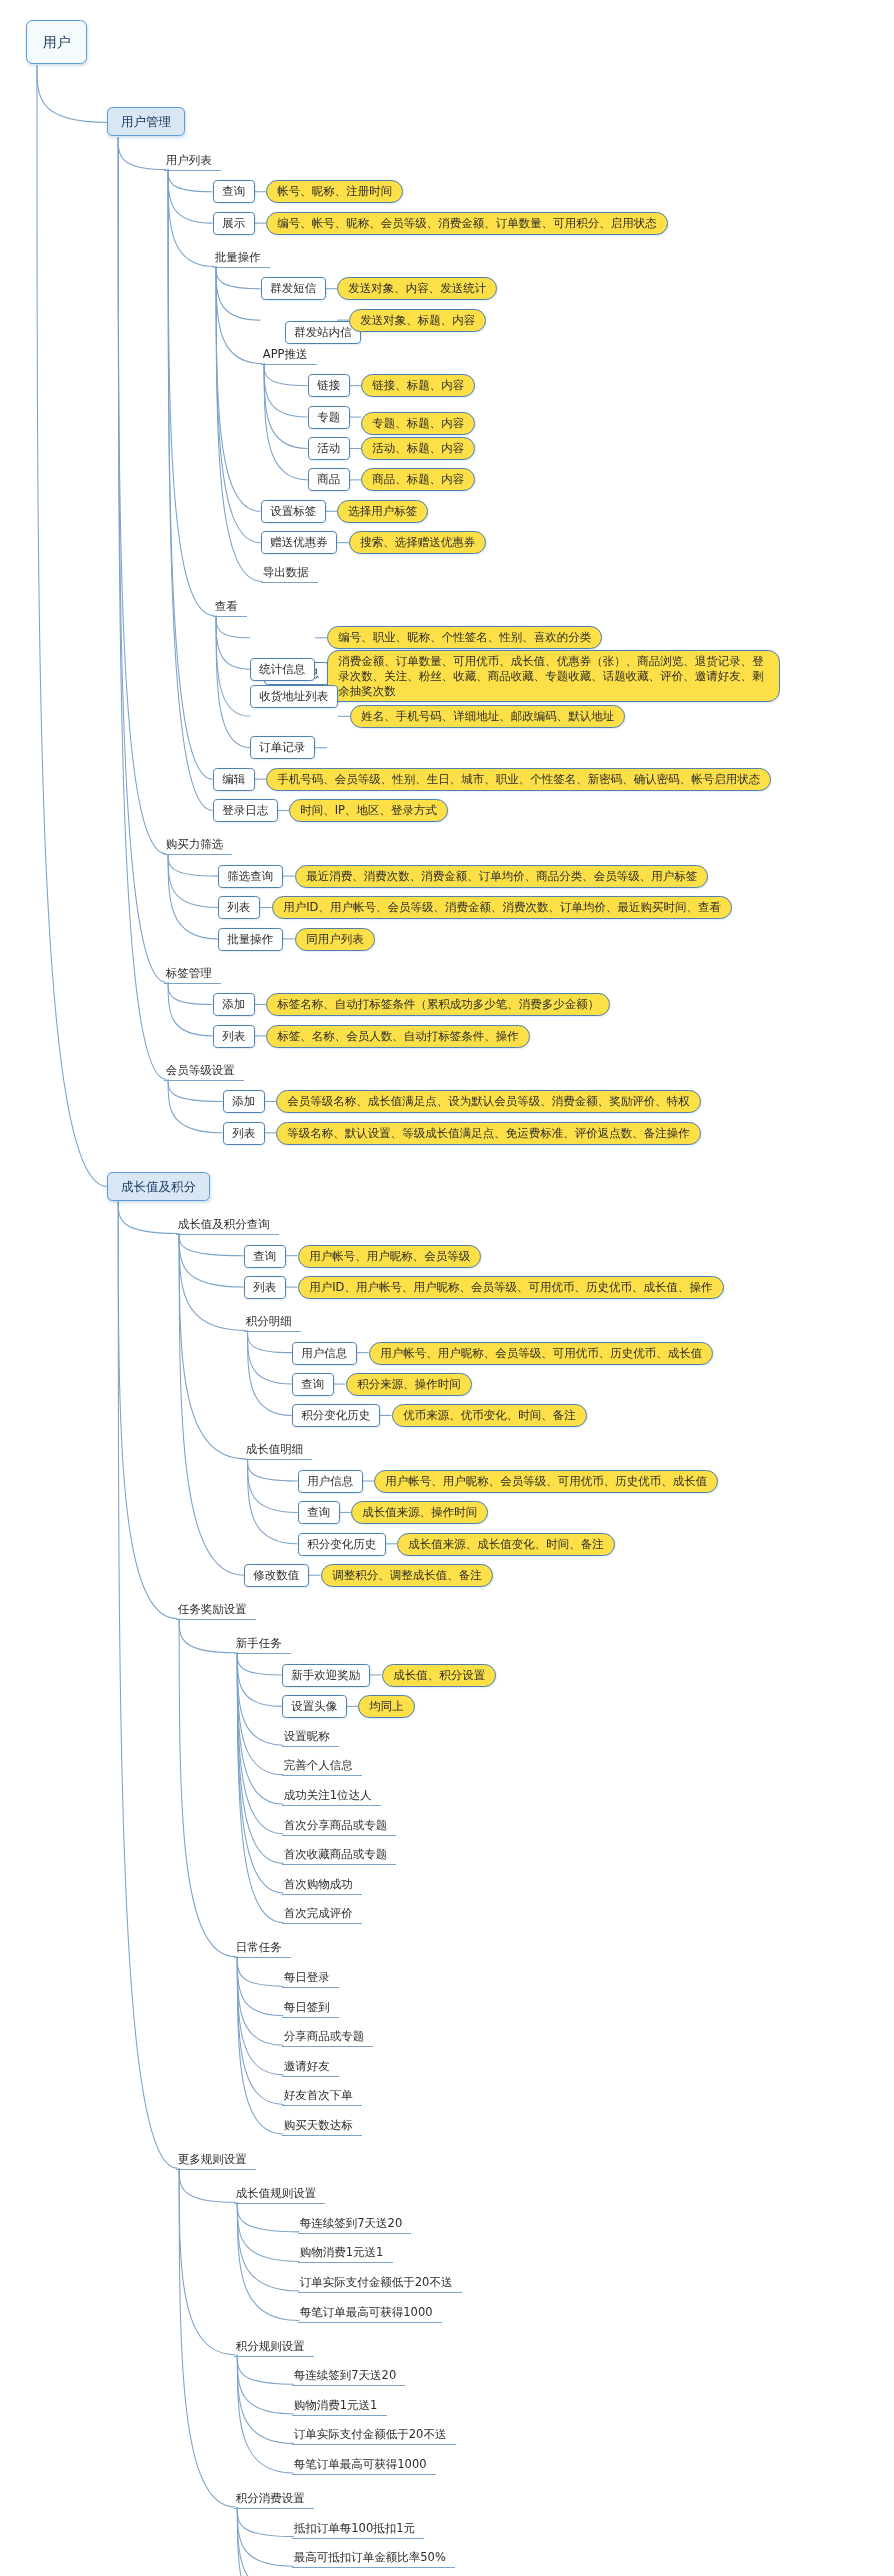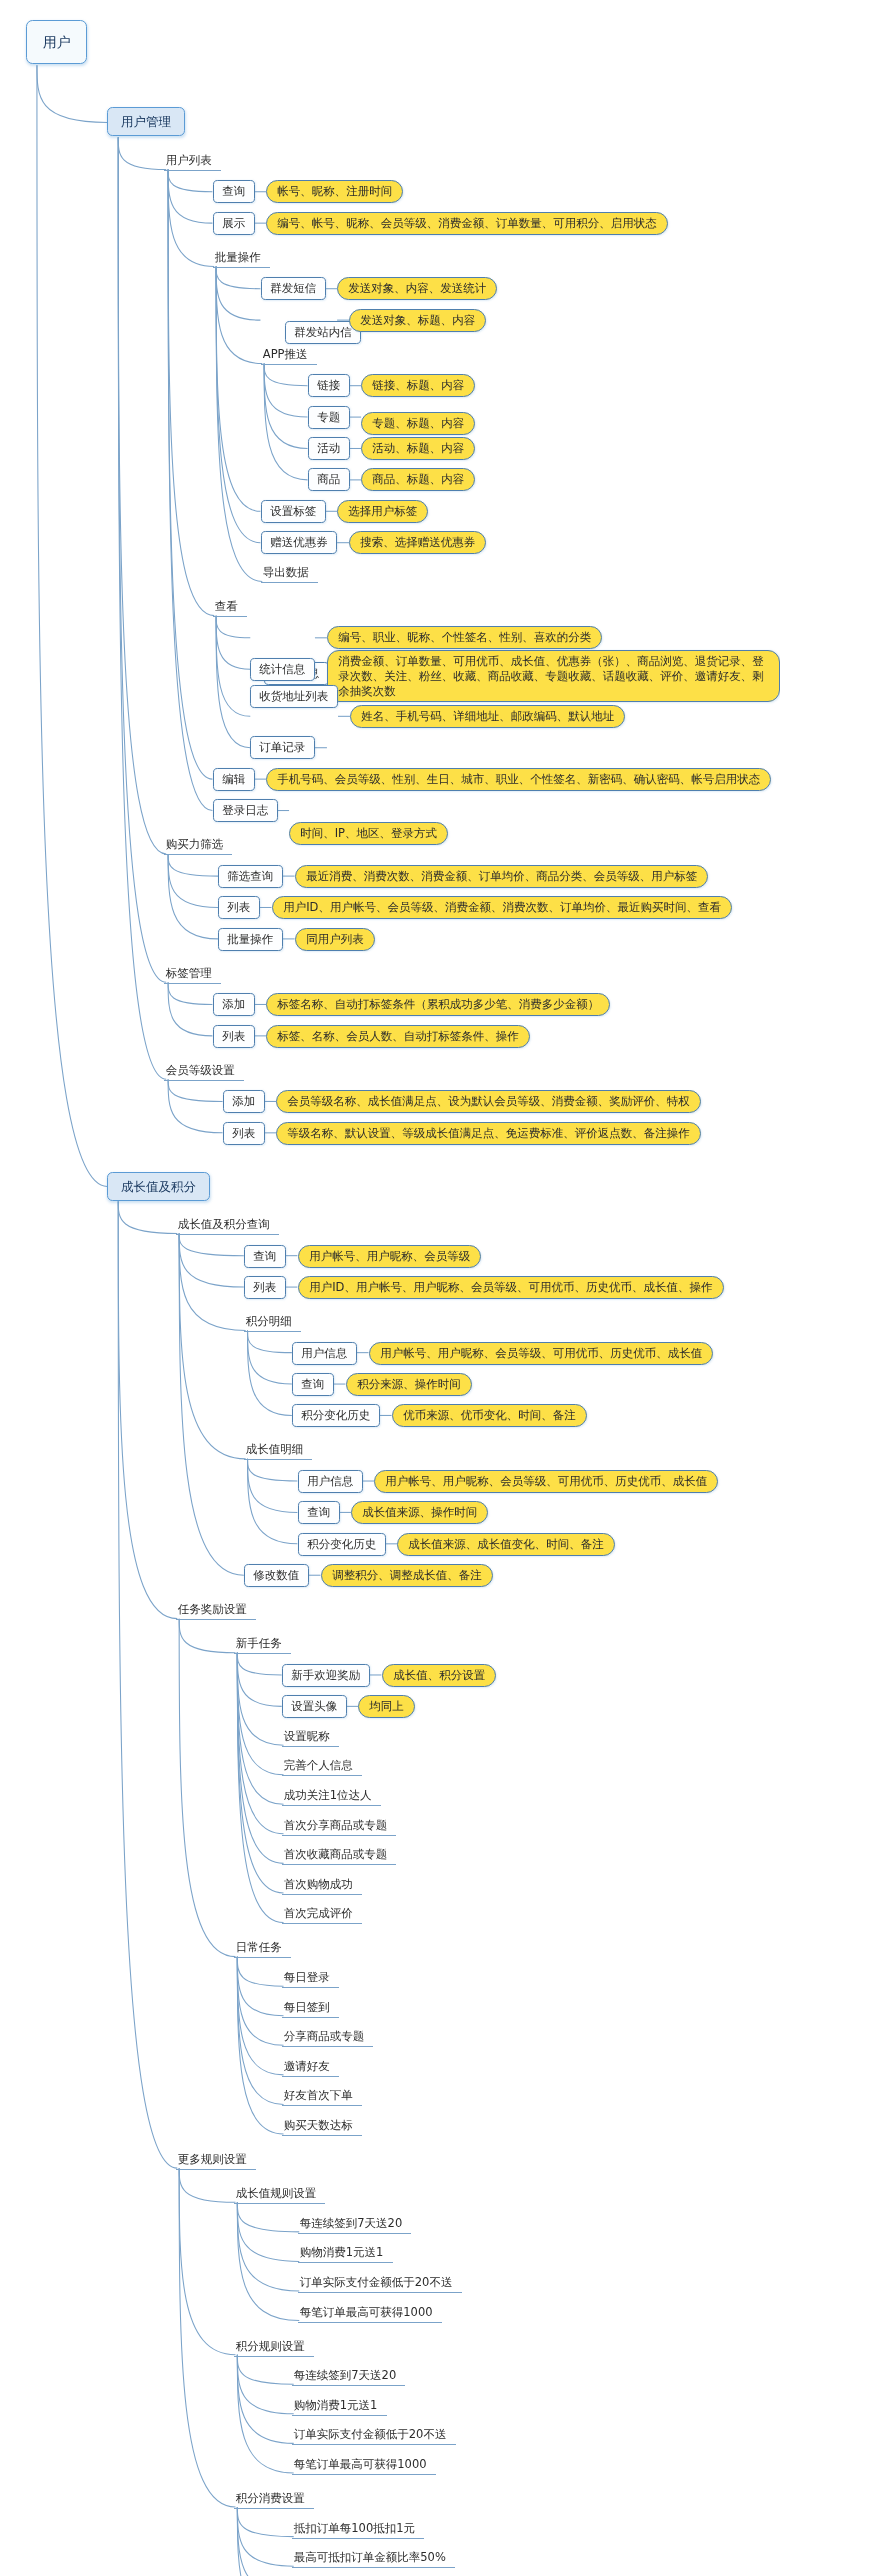--- a/index.html
+++ b/index.html
@@ -188,21 +188,21 @@
     <div class="node box" style="left: 264px; top: 626px; margin-top: 36px;">会员信息</div>
     <div class="node pill" style="left: 327px; top: 626px;">编号、职业、昵称、个性签名、性别、喜欢的分类</div>
     <div class="node box" style="left: 250px; top: 658px;">统计信息</div>
     <div class="node pill wrap" style="left: 327px; top: 650px;">消费金额、订单数量、可用优币、成长值、优惠券（张）、商品浏览、退货记录、登录次数、关注、粉丝、收藏、商品收藏、专题收藏、话题收藏、评价、邀请好友、剩余抽奖次数</div>
     <div class="node box" style="left: 250px; top: 685px;">收货地址列表</div>
     <div class="node pill" style="left: 350px; top: 705px;">姓名、手机号码、详细地址、邮政编码、默认地址</div>
     <div class="node box" style="left: 250px; top: 736px;">订单记录</div>
     <div class="node box" style="left: 213px; top: 768px;">编辑</div>
     <div class="node pill" style="left: 266px; top: 768px;">手机号码、会员等级、性别、生日、城市、职业、个性签名、新密码、确认密码、帐号启用状态</div>
     <div class="node box" style="left: 213px; top: 799px;">登录日志</div>
-    <div class="node pill" style="left: 289px; top: 822px; text-align: right;">时间、IP、地区、登录方式</div>
+    <div class="node pill" style="left: 289px; top: 799px; text-align: right;">时间、IP、地区、登录方式</div>
     <div class="node line" style="left: 164px; top: 835px;">购买力筛选</div>
     <div class="node box" style="left: 218px; top: 865px;">筛选查询</div>
     <div class="node pill" style="left: 295px; top: 865px;">最近消费、消费次数、消费金额、订单均价、商品分类、会员等级、用户标签</div>
     <div class="node box" style="left: 218px; top: 896px;">列表</div>
     <div class="node pill" style="left: 272px; top: 896px;">用户ID、用户帐号、会员等级、消费金额、消费次数、订单均价、最近购买时间、查看</div>
     <div class="node box" style="left: 218px; top: 928px;">批量操作</div>
     <div class="node pill" style="left: 295px; top: 928px;">同用户列表</div>
     <div class="node line" style="left: 164px; top: 964px;">标签管理</div>
     <div class="node box" style="left: 213px; top: 993px;">添加</div>
     <div class="node pill" style="left: 266px; top: 993px;">标签名称、自动打标签条件（累积成功多少笔、消费多少金额）</div>

